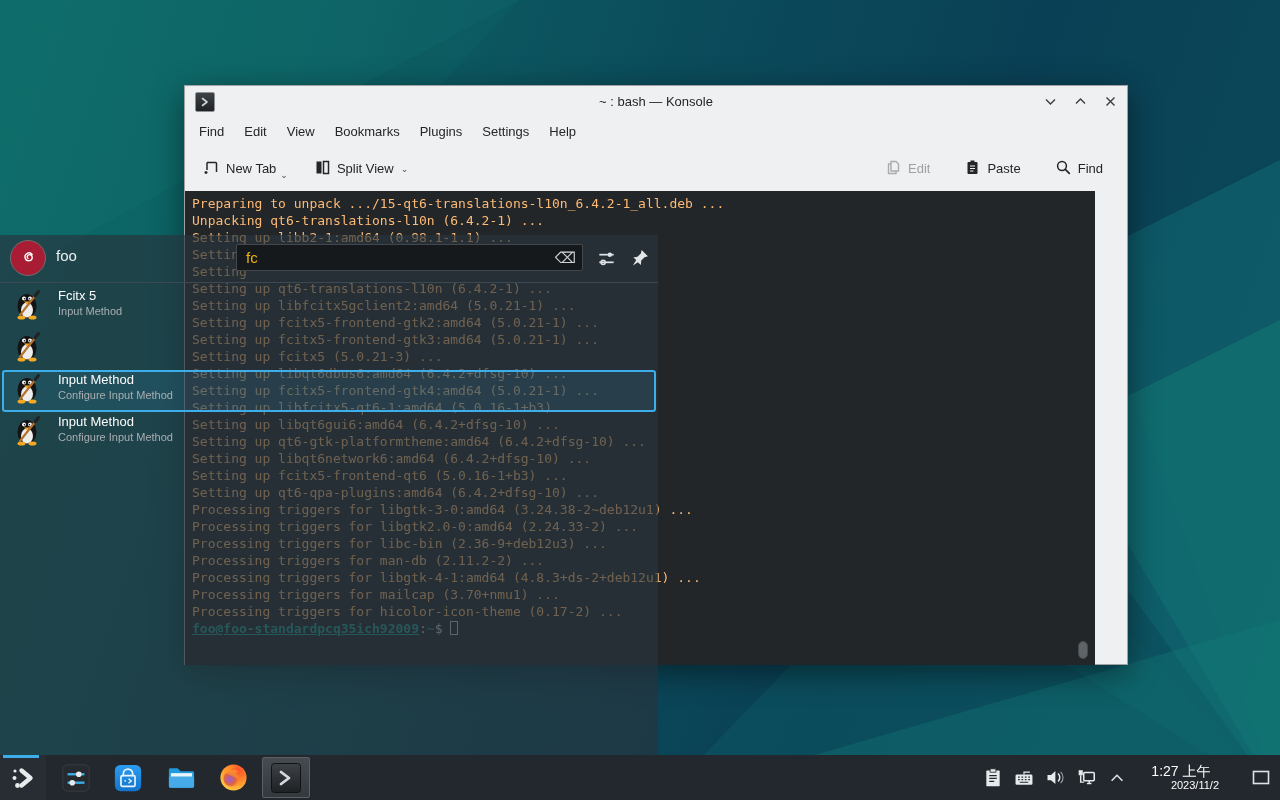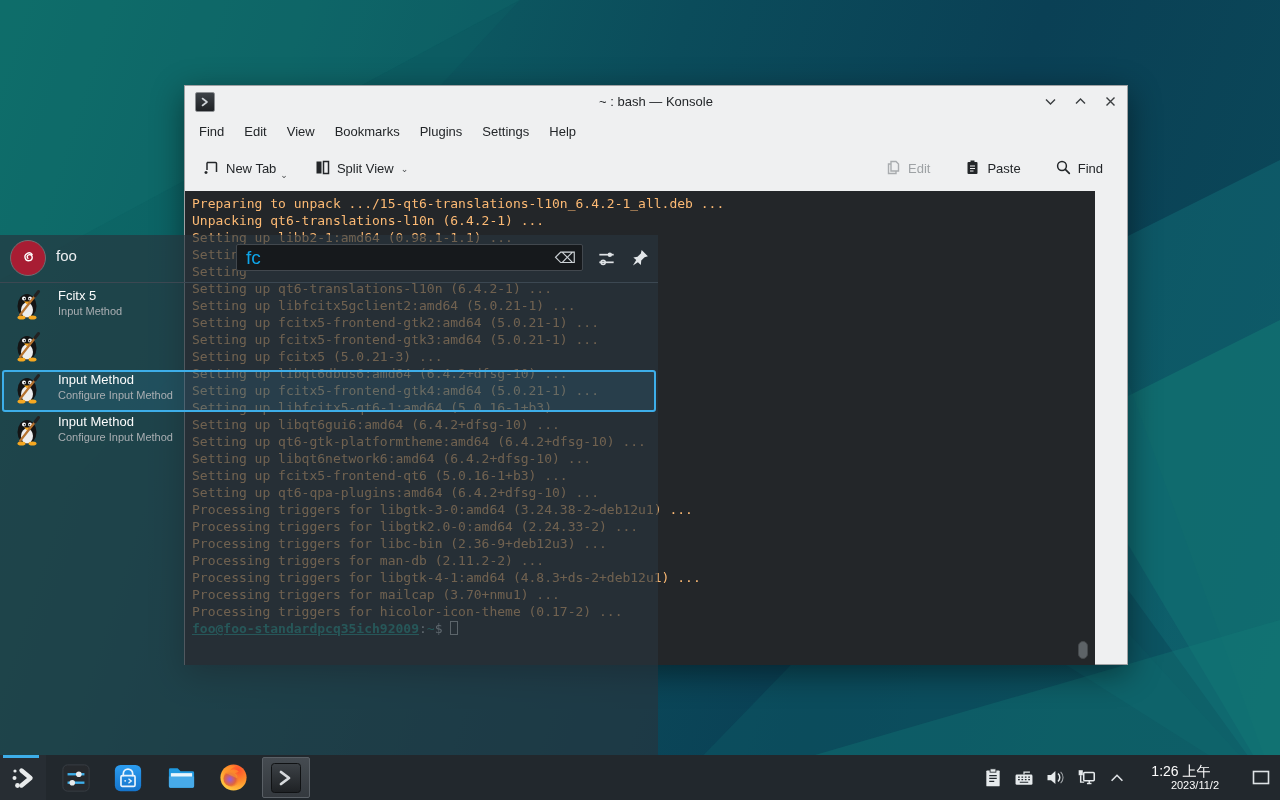--- a/index.html
+++ b/index.html
@@ -45,21 +45,21 @@
   
   #runner { position:absolute; left:0; top:235px; width:658px; height:520px;
     background:rgba(39,51,61,0.66); z-index:2; }
   #runner-header { position:relative; height:47px;padding-left:28px; }
   #avatar { position:absolute; left:10px; top:5px; width:36px; height:36px; border-radius:50%;
     background:#a81d33; border:1px solid #6d6f72; display:flex; align-items:center; justify-content:center; }
   #runner-user { position:absolute; left:56px; top:12px; font-size:15px; color:#eceff1; }
   #search-field { position:absolute; left:236px; top:9px; width:347px; height:27px;
     background:#16191c; border:1px solid #42484e; border-radius:2px;
     display:flex; align-items:center; padding:0 6px 0 9px; }
-  #search-text { font-size:19px; color:#0ea5e9; flex:1; }
+  #search-text { font-size:15px; color:#eab308; flex:1; }
   #clear-icon { font-size:15px; color:#cdd2d6; line-height:1; }
   .runner-tool { position:absolute; top:12px; width:22px; height:22px; display:flex; align-items:center; justify-content:center; }
   #filter-btn { left:595px; } #pin-btn { left:629px; }
   #runner-divider { position:absolute; left:0; top:47px; width:100%; height:1px; background:#3c4852; }
 
   #results { position:absolute; left:2px; top:51px; width:654px; }
   .result-row { height:42px; display:flex; align-items:flex-start; padding-left:8px;
     border:2px solid transparent; border-radius:3px; }
   .result-row.selected { border-color:#3daee9; background:rgba(61,174,233,0.12); }
   .r-icon { width:32px; height:32px; margin-right:14px; flex:none; }
@@ -431,21 +431,21 @@
         <path d="M13 18 H18" stroke="#e6eaec" stroke-width="1.6"></path>
           <path d="M15.5 15 V18" stroke="#e6eaec" stroke-width="1.6"></path>
       </svg>
     </div>
     <div class="tray-icon">
       <svg width="18" height="18" viewBox="0 0 20 20">
         <path d="M4 13 L10 7 L16 13" fill="none" stroke="#dfe3e6" stroke-width="1.8"></path>
       </svg>
     </div>
     <div id="clock">
-      <div id="clock-time">1:26 上午</div>
+      <div id="clock-time">1:27 上午</div>
       <div id="clock-date">2023/11/2</div>
     </div>
     <div id="show-desktop">
       <svg width="18" height="16" viewBox="0 0 18 16">
         <rect x="1.5" y="1.5" width="15" height="12" fill="none" stroke="#dfe3e6" stroke-width="1.6"></rect>
       </svg>
     </div>
   </div>
 </div>
 

